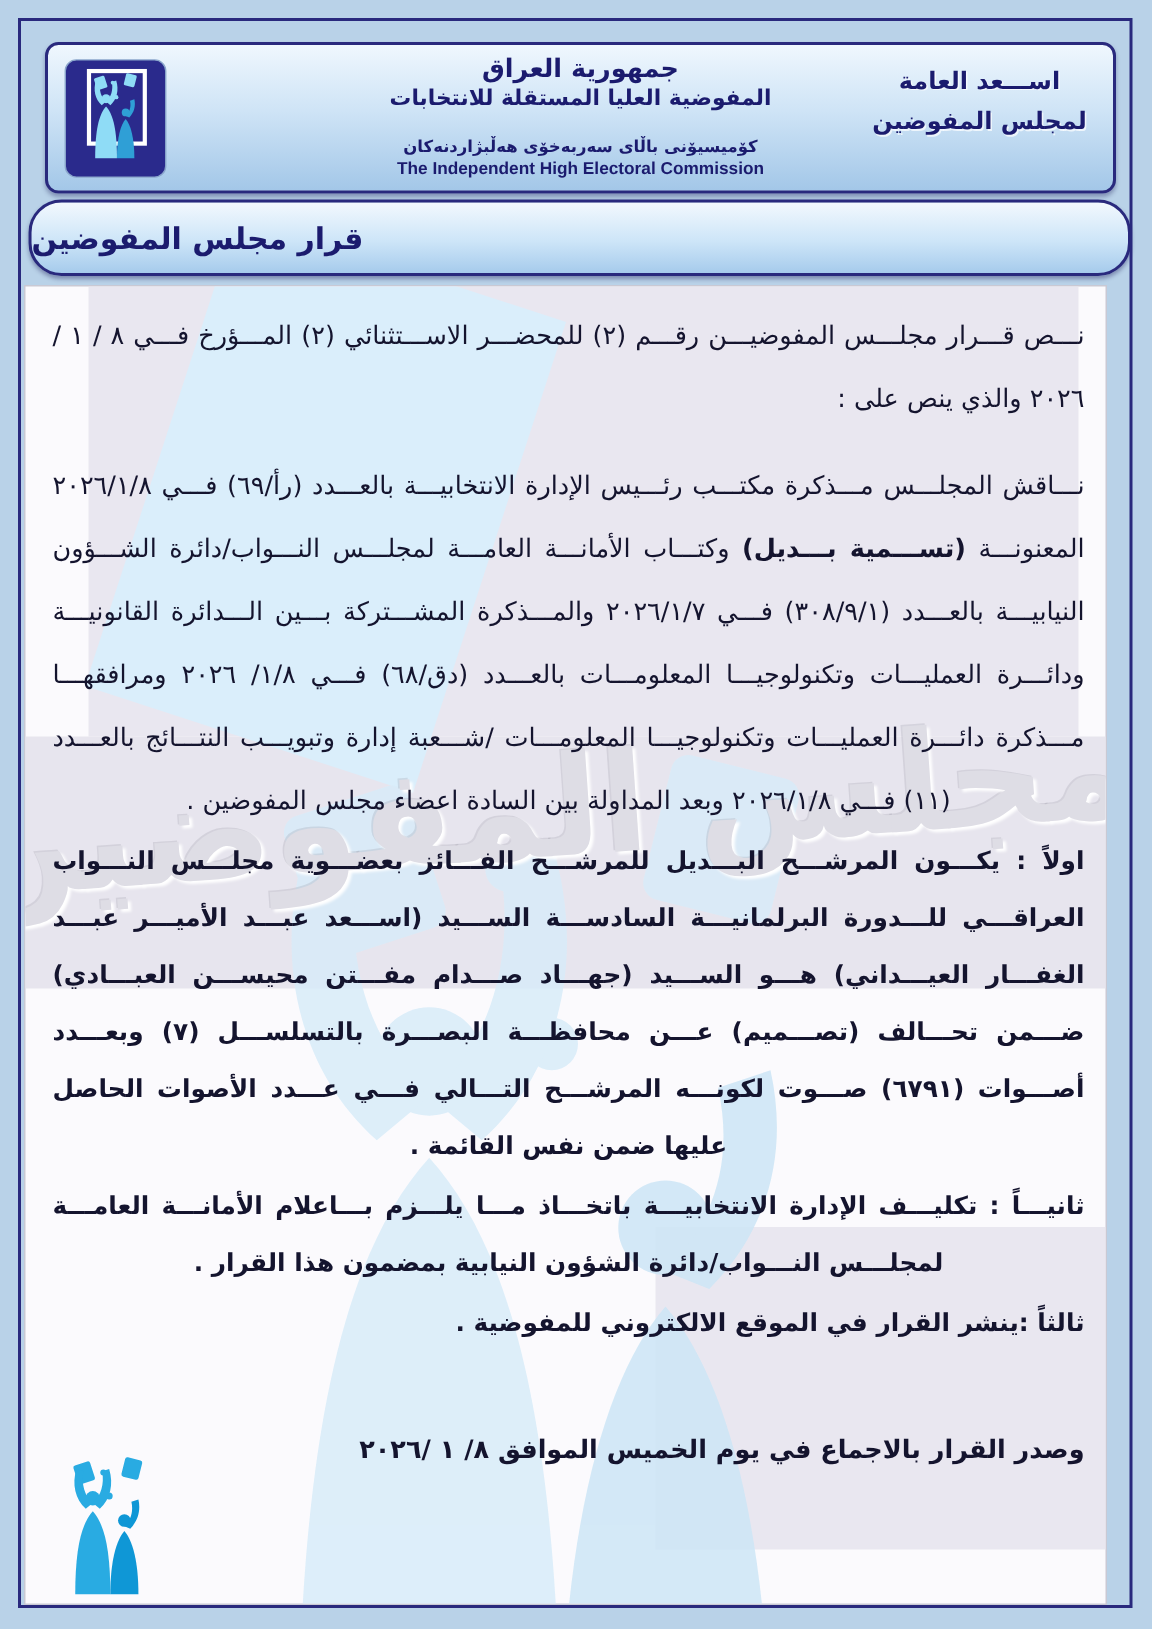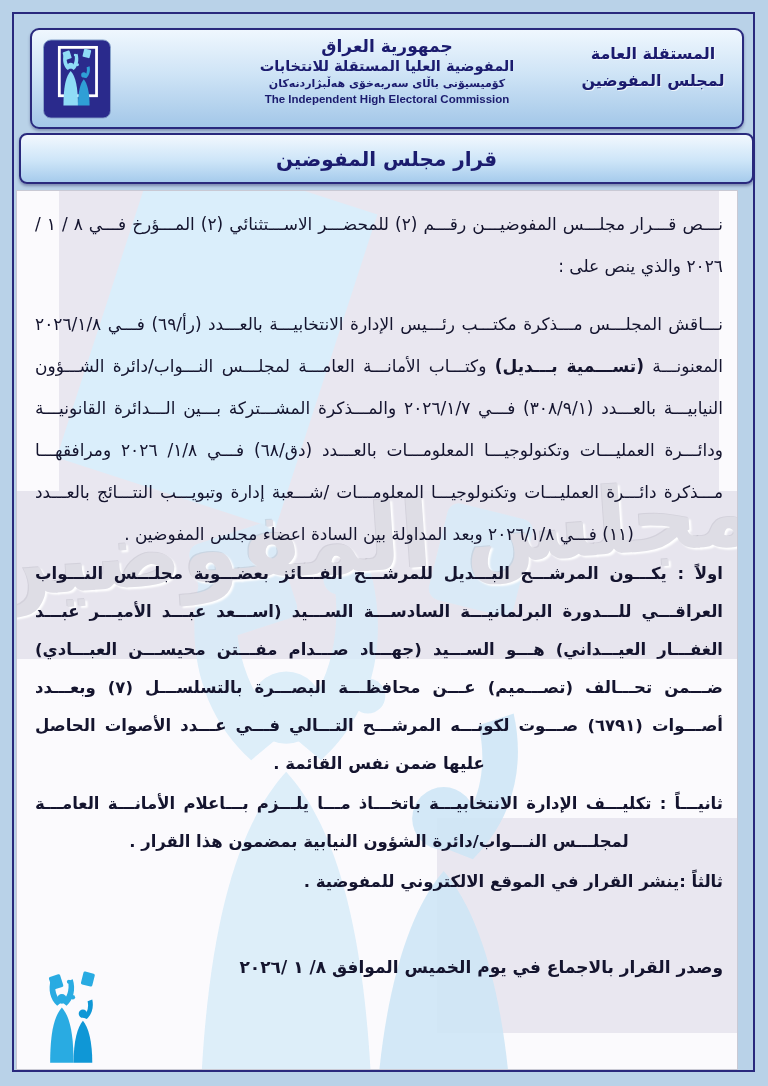--- a/index.html
+++ b/index.html
@@ -23,35 +23,35 @@
     box-shadow:0 2px 3px rgba(30,30,90,.35);
     z-index:4;
   }
   .logo-small{position:absolute;right:628px;top:9px;}
   .header-center{
     position:absolute;left:0;right:0;top:6px;text-align:center;
     color:#1b1b6e;line-height:1.25;
   }
   .hc-1{font-weight:bold;font-size:17px;}
   .hc-2{font-weight:bold;font-size:14.5px;}
-  .hc-3{font-weight:bold;font-size:11px;margin-top:2px;}
+  .hc-3{font-weight:bold;font-size:11px;margin-top:16px;}
   .hc-4{font-weight:bold;font-size:11.5px;font-family:"Liberation Sans",sans-serif;margin-top:1px;}
   .header-right{
     position:absolute;right:14px;top:14px;width:150px;text-align:center;
     color:#1b1b6e;font-weight:bold;font-size:16px;
     text-shadow:1px 1px 0 rgba(255,255,255,.7);
   }
   .header-right .l2{margin-top:8px;}
   
   .title-bar{
     position:absolute;left:19px;top:133px;width:731px;height:47px;
-    border:2px solid #29297d;border-radius:8px;
+    border:2px solid #29297d;border-radius:22px;
     background:linear-gradient(180deg,#f2f8fe 0%,#cde5f8 55%,#a6cbec 100%);
     box-shadow:0 2px 3px rgba(30,30,90,.4);
-    display:flex;align-items:center;justify-content:center;
+    display:flex;align-items:center;justify-content:flex-end;
     color:#1b1b6e;font-weight:bold;font-size:20px;z-index:4;
   }
   
   .body-panel{
     position:absolute;left:16px;top:190px;width:722px;height:880px;
     background:#fbfafd;border:1px solid #c9c9d4;box-sizing:border-box;
     overflow:hidden;z-index:3;
   }
   .patch{position:absolute;z-index:0;}
   .patch1{top:0;right:18px;width:660px;height:300px;background:#e9e7f0;}
@@ -126,21 +126,21 @@
         <use href="#figs"></use>
       </g>
     </svg>
     <div class="header-center">
       <div class="hc-1">جمهورية العراق</div>
       <div class="hc-2">المفوضية العليا المستقلة للانتخابات</div>
       <div class="hc-3">كۆمیسیۆنی باڵای سەربەخۆی هەڵبژاردنەکان</div>
       <div class="hc-4">The Independent High Electoral Commission</div>
     </div>
     <div class="header-right">
-      <div class="l1">المستقلة العامة</div>
+      <div class="l1">اســـعد العامة</div>
       <div class="l2">لمجلس المفوضين</div>
     </div>
   </div>
 
   <div class="title-bar">
     <span>قرار مجلس المفوضين</span>
   </div>
 
   <div class="body-panel">
 

